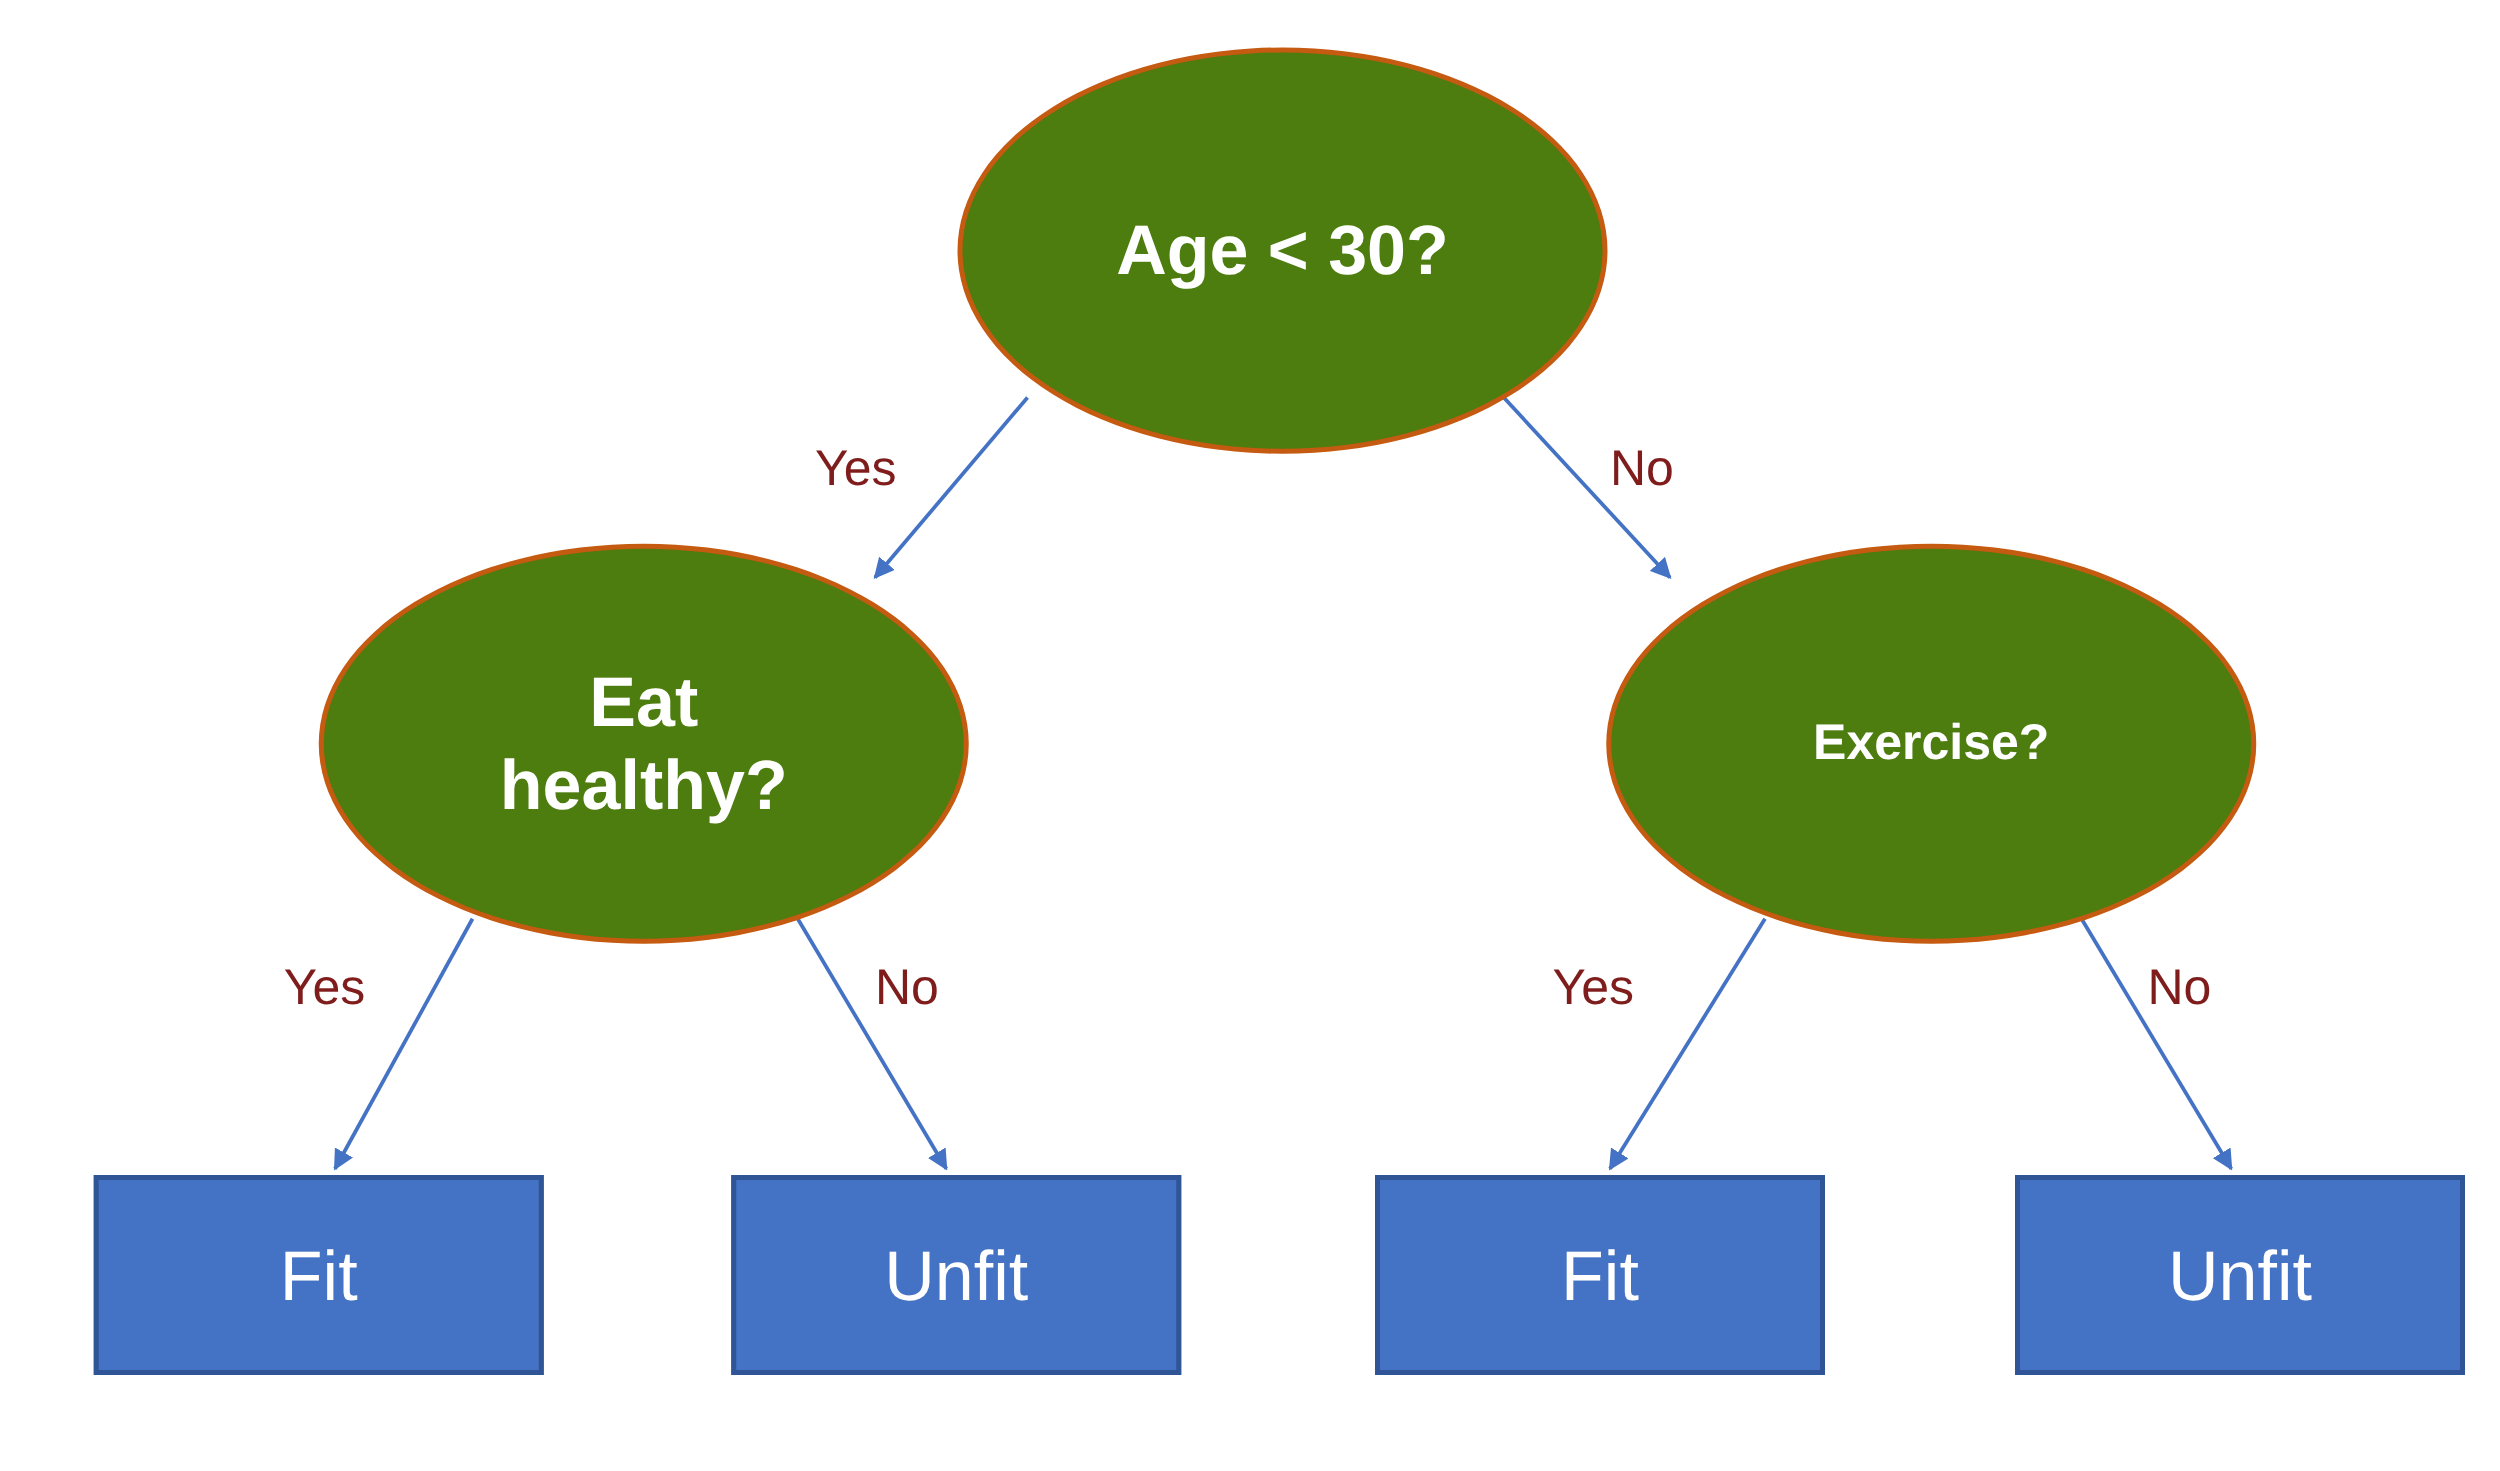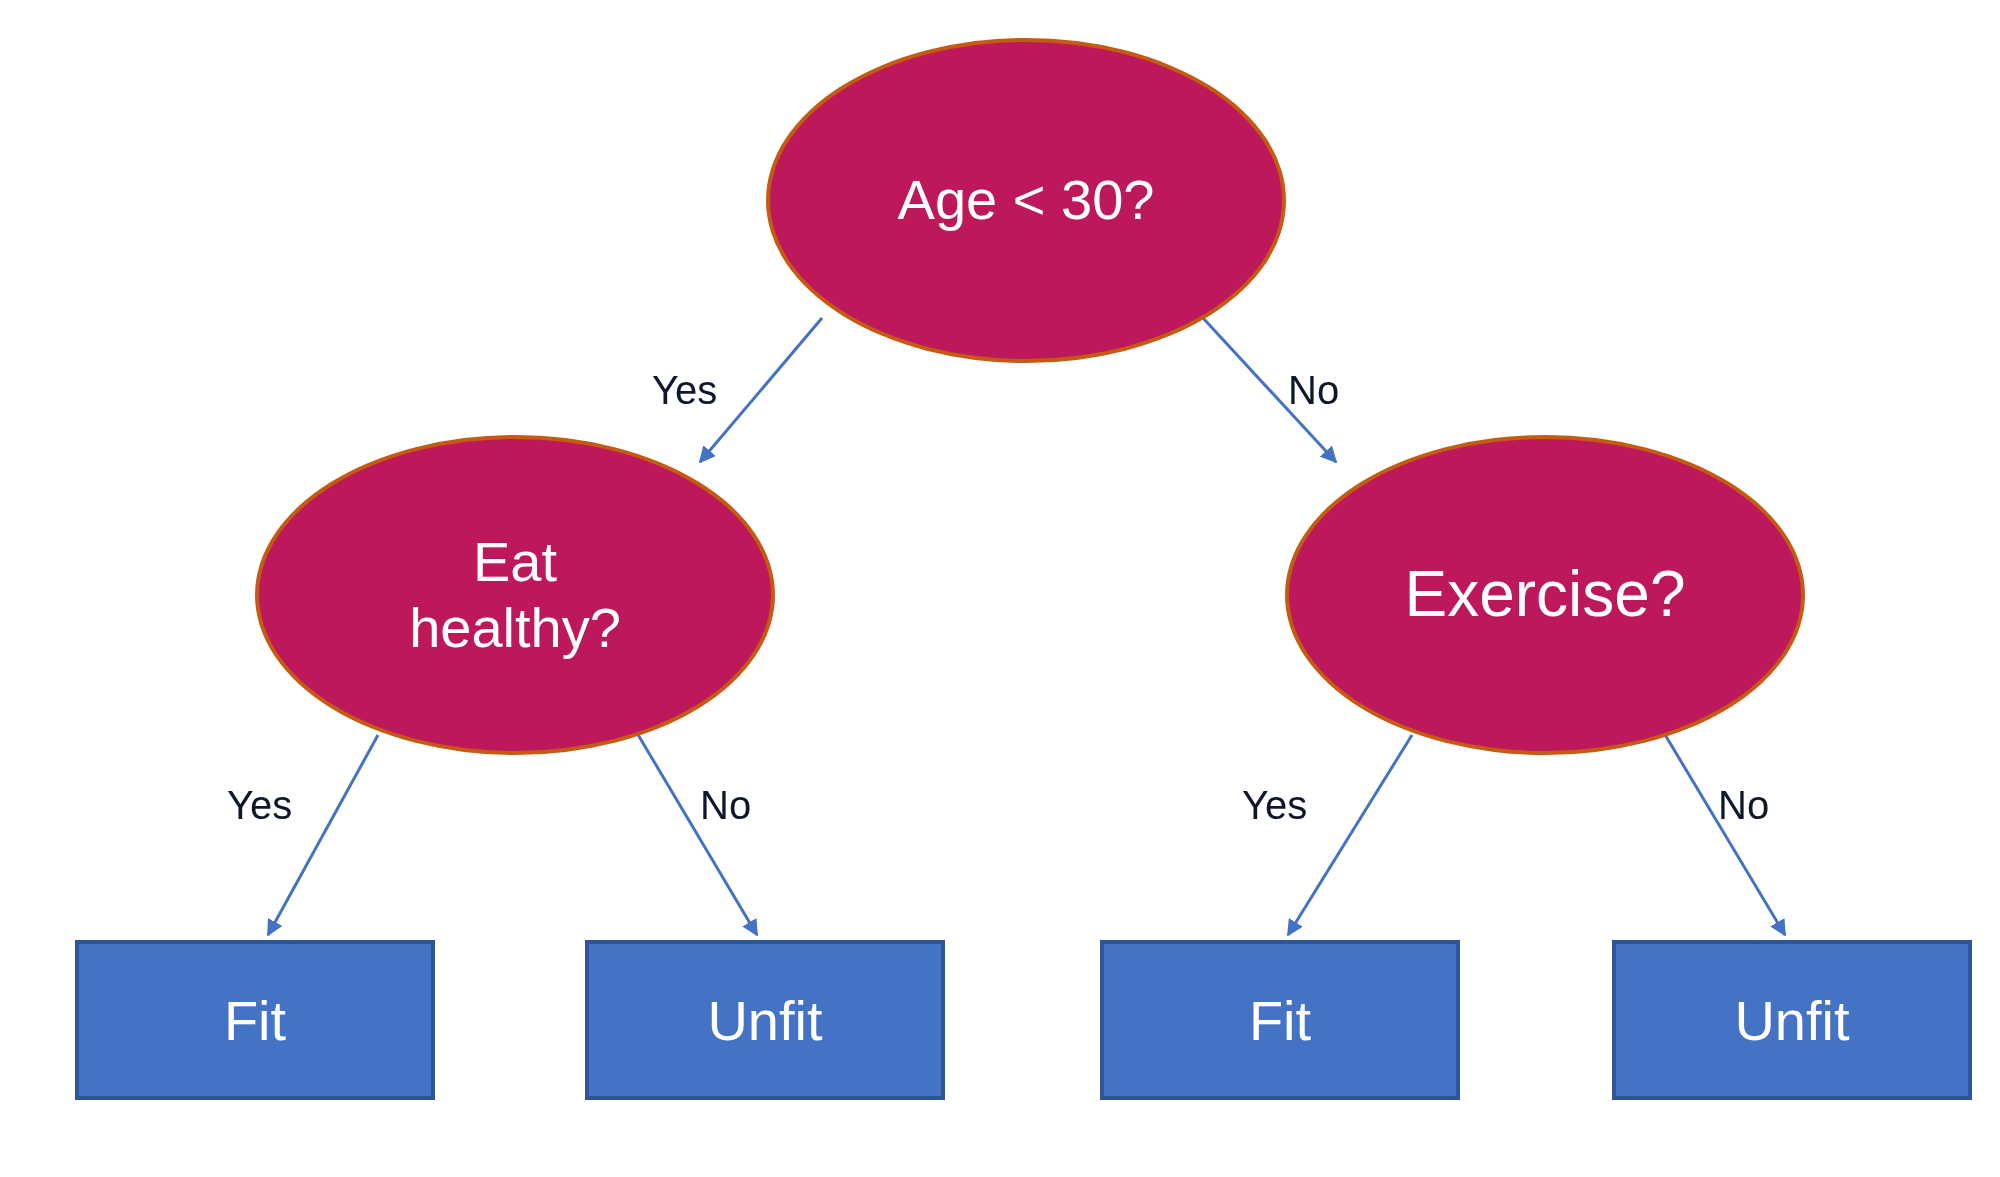--- a/index.html
+++ b/index.html
@@ -25,54 +25,53 @@
     width: 2000px;
     height: 1177px;
     pointer-events: none;
   }
 
   
   .node-ellipse {
     position: absolute;
     box-sizing: border-box;
     border-radius: 50%;
-    background: #be185d;
+    background: #4d7c0f;
     border: 4px solid #C55A11;
     display: flex;
     align-items: center;
     justify-content: center;
     text-align: center;
     color: #FFFFFF;
     line-height: 1.18;
     white-space: pre-line;
-    font-weight: 400;
+    font-weight: 700;
   }
 
   
   .node-box {
     position: absolute;
     box-sizing: border-box;
     background: #4472C4;
     border: 4px solid #2F5597;
     display: flex;
     align-items: center;
     justify-content: center;
     text-align: left;
     color: #FFFFFF;
     font-weight: 400;
   }
 
   
   .edge-label {
     position: absolute;
-    color: #0f172a;
+    color: #7f1d1d;
     font-size: 40px;
     line-height: 1;
     white-space: nowrap;
-    margin-top: 15px;
   }
 </style>
 </head>
 <body>
 
 <div id="canvas">
 
   <svg id="edges" viewBox="0 0 2000 1177" width="2000" height="1177" xmlns="http://www.w3.org/2000/svg">
     <defs>
       <marker id="arrowblue" viewBox="0 0 10 10" refX="9" refY="5" markerWidth="5.5" markerHeight="5.5" orient="auto-start-reverse">
@@ -91,21 +90,21 @@
     <line x1="1412" y1="735" x2="1288" y2="935" stroke="#4472C4" stroke-width="3" marker-end="url(#arrowblue)"></line>
 
     <line x1="1664" y1="733" x2="1785" y2="935" stroke="#4472C4" stroke-width="3" marker-end="url(#arrowblue)"></line>
   </svg>
 
   <div class="node-ellipse" style="left:766px; top:38px; width:520px; height:325px; font-size:56px;">Age &lt; 30?</div>
 
   <div class="node-ellipse" style="left:255px; top:435px; width:520px; height:320px; font-size:56px;">Eat
 healthy?</div>
 
-  <div class="node-ellipse" style="left:1285px; top:435px; width:520px; height:320px; font-size:64px;">Exercise?</div>
+  <div class="node-ellipse" style="left:1285px; top:435px; width:520px; height:320px; font-size:40px;">Exercise?</div>
 
   <div class="node-box" style="left:75px; top:940px; width:360px; height:160px; font-size:56px;">Fit</div>
 
   <div class="node-box" style="left:585px; top:940px; width:360px; height:160px; font-size:56px;">Unfit</div>
 
   <div class="node-box" style="left:1100px; top:940px; width:360px; height:160px; font-size:56px;">Fit</div>
 
   <div class="node-box" style="left:1612px; top:940px; width:360px; height:160px; font-size:56px;">Unfit</div>
 
   <div class="edge-label" style="left:652px; top:355px;">Yes</div>

